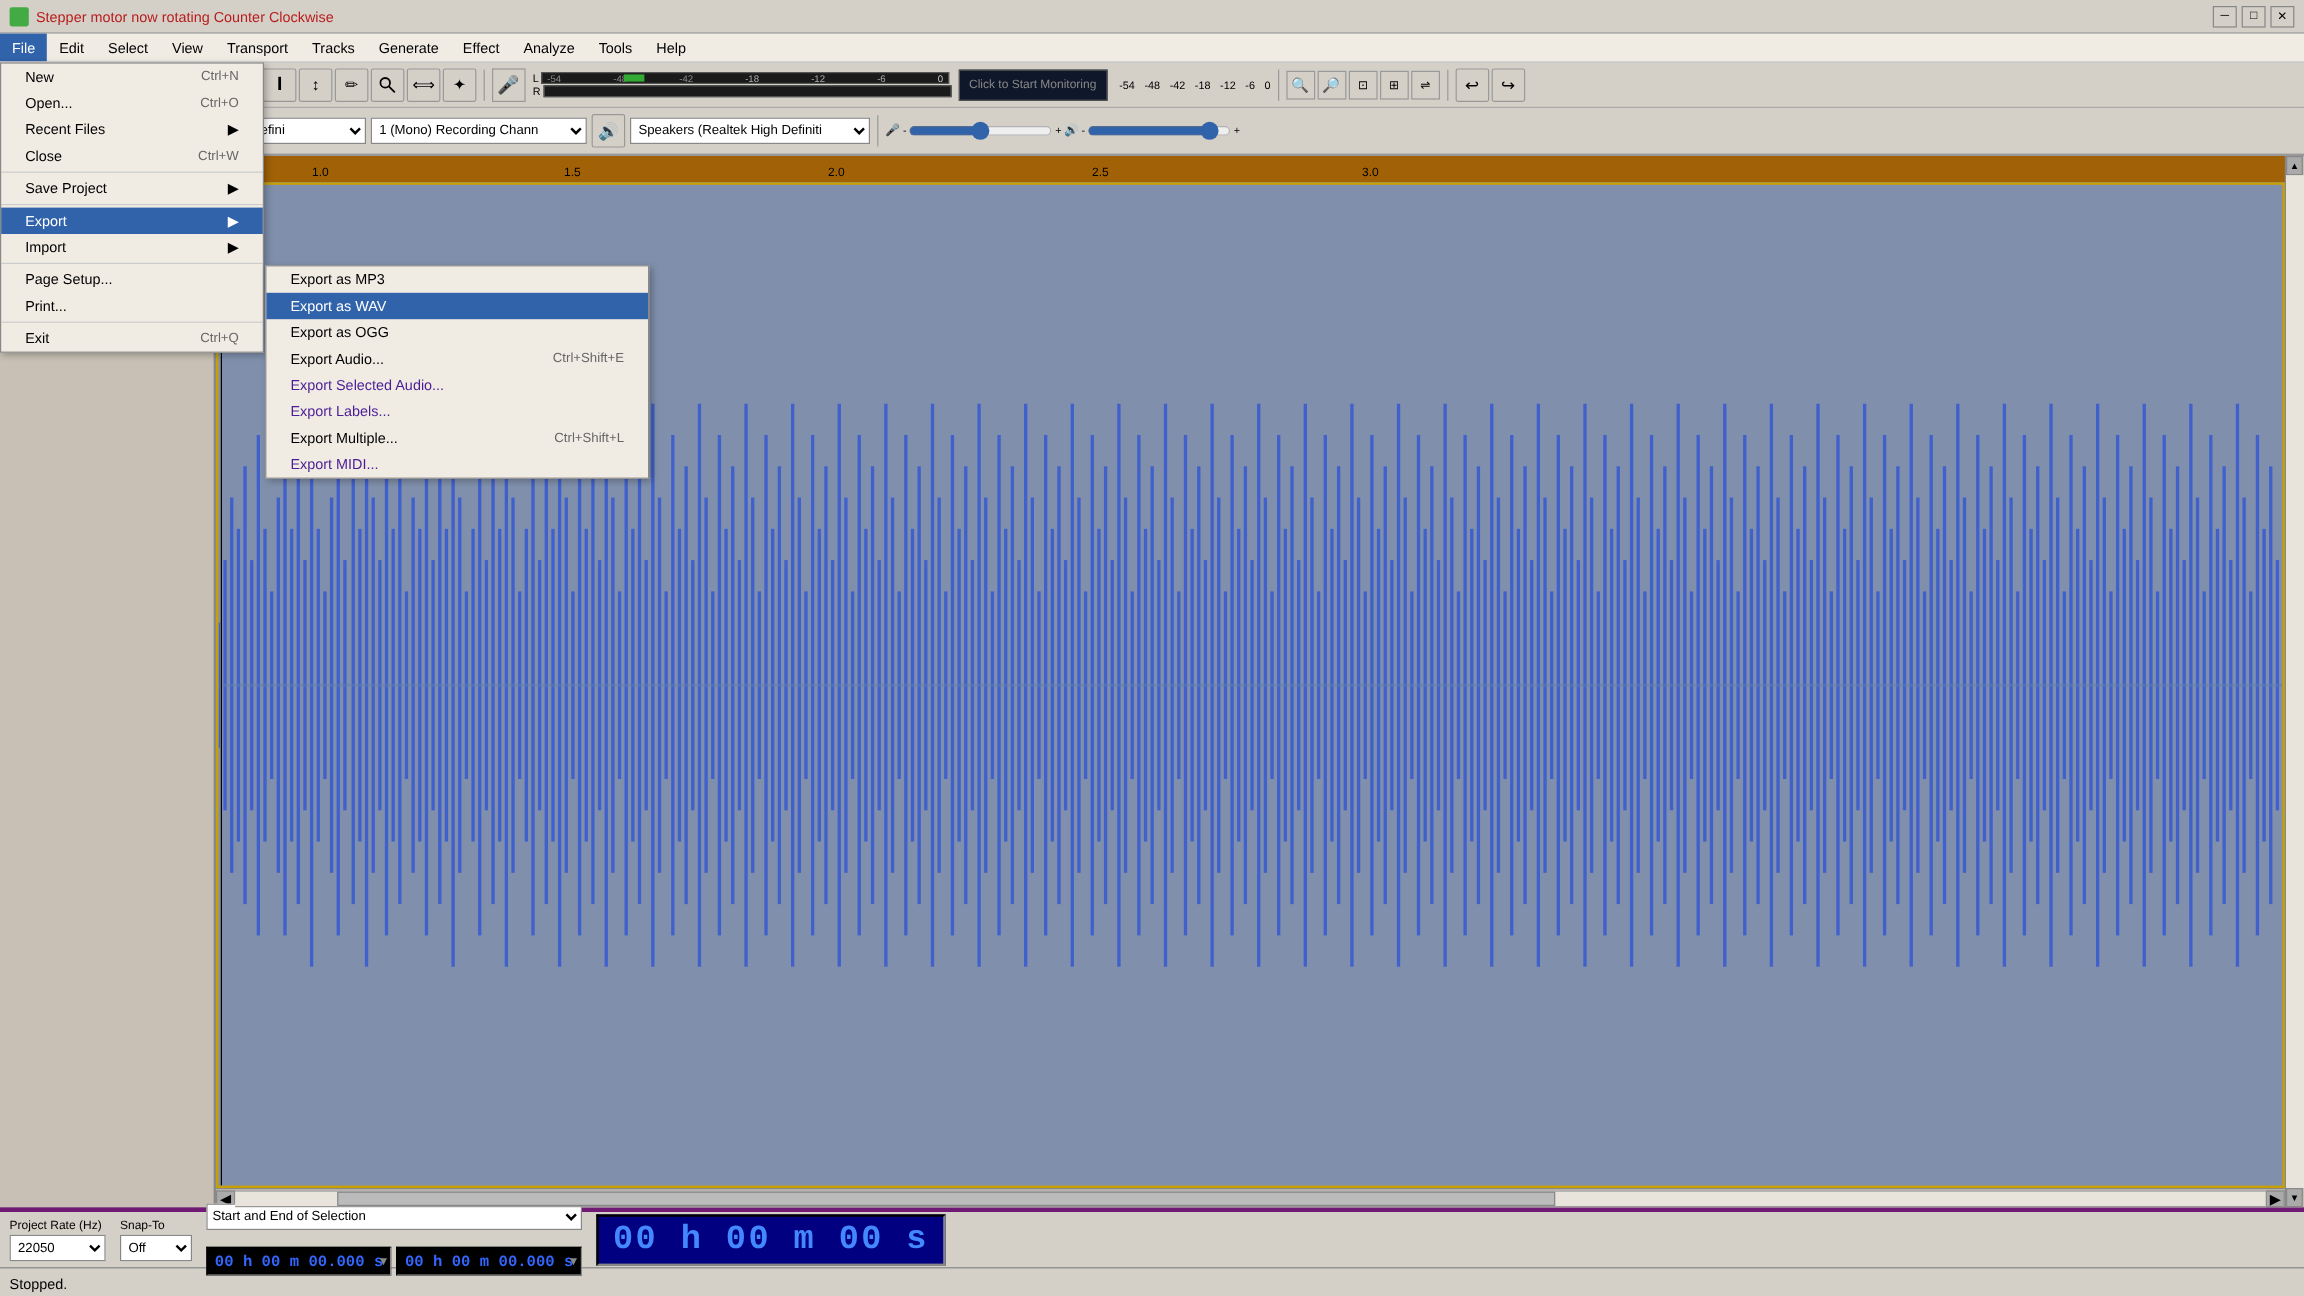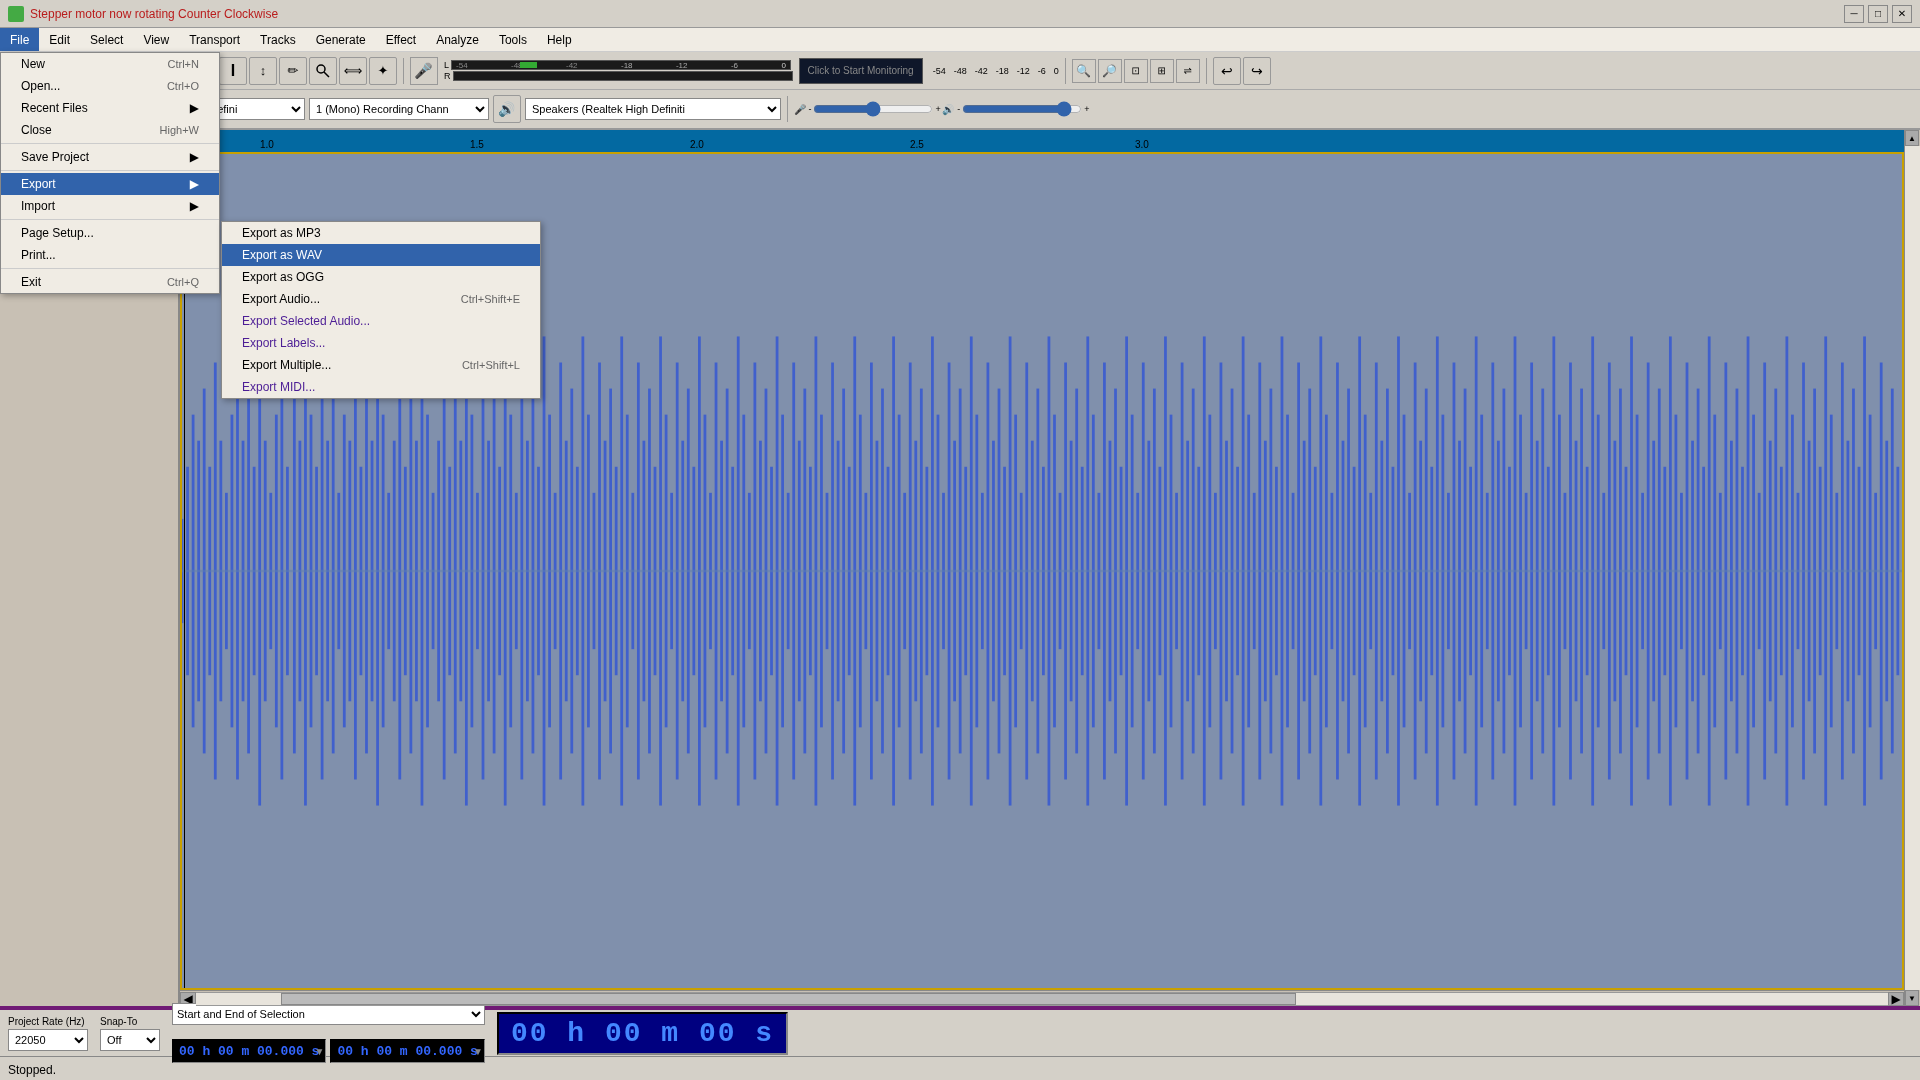--- a/index.html
+++ b/index.html
@@ -359,21 +359,21 @@
       width: 16px;
       background: #c8c0b4;
       border-left: 1px solid #888;
     }
 
     
     #timeline-labels {
       position: relative;
       height: 22px;
       width: 100%;
-      background: #0369a1;
+      background: #a16207;
     }
     .tl-mark {
       position: absolute;
       bottom: 2px;
       font-size: 10px;
       color: #000;
       white-space: nowrap;
     }
 
     
@@ -452,21 +452,21 @@
     <div class="dropdown-item">
       <span>Open...</span>
       <span class="shortcut">Ctrl+O</span>
     </div>
     <div class="dropdown-item">
       <span>Recent Files</span>
       <span class="arrow">▶</span>
     </div>
     <div class="dropdown-item">
       <span>Close</span>
-      <span class="shortcut">High+W</span>
+      <span class="shortcut">Ctrl+W</span>
     </div>
     <div class="dropdown-separator"></div>
     <div class="dropdown-item">
       <span>Save Project</span>
       <span class="arrow">▶</span>
     </div>
     <div class="dropdown-separator"></div>
     <div class="dropdown-item highlighted">
       <span>Export</span>
       <span class="arrow">▶</span>
@@ -607,21 +607,21 @@
     <div class="tb-btn">🎤</div>
 
     <div style="display:flex; align-items:center; gap:4px;">
       <select class="device-select" style="width:200px;">
         <option>hone (Realtek High Defini</option>
       </select>
       <select class="device-select" style="width:180px;">
         <option>1 (Mono) Recording Chann</option>
       </select>
       <div class="tb-btn">🔊</div>
-      <select class="device-select" style="width:256px;">
+      <select class="device-select" style="width:200px;">
         <option>Speakers (Realtek High Definiti</option>
       </select>
     </div>
 
     <div class="tb-separator"></div>
 
     <div style="display:flex; align-items:center; gap:2px; font-size:10px;">
       <span>🎤</span>
       <span style="font-size:9px;">-</span>
       <input type="range" class="gain-slider" min="-50" max="50" value="0" style="">

